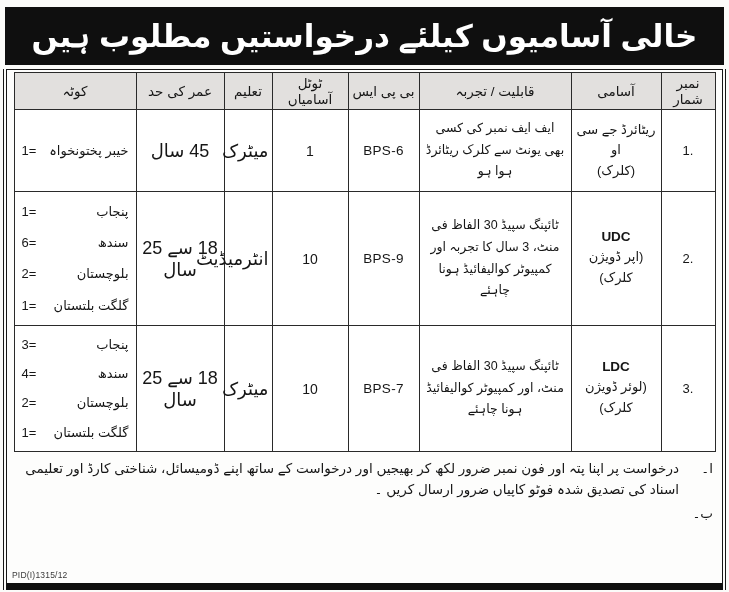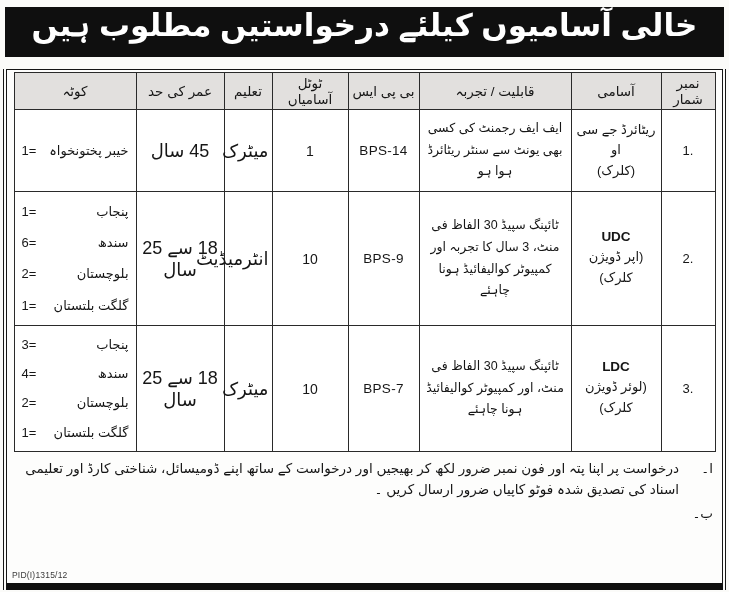--- a/index.html
+++ b/index.html
@@ -7,23 +7,23 @@
     width:729px;height:592px;
     background:#fbfbf9;
     font-family:"Liberation Sans","DejaVu Sans",sans-serif;
     color:#161616;
     overflow:hidden;
   }
   .page{position:relative;width:729px;height:592px;}
 
   
   .banner{
-    position:absolute;top:7px;left:5px;right:5px;height:50px;
+    position:absolute;top:7px;left:5px;right:5px;height:58px;
     background:#0f0f0f;color:#ffffff;
-    display:flex;align-items:flex-start;justify-content:center;
+    display:flex;align-items:center;justify-content:center;
   }
   .banner-title{
     font-size:31px;font-weight:bold;letter-spacing:1px;
     direction:rtl;white-space:nowrap;
   }
 
   
   .frame{
     position:absolute;top:69px;left:3px;right:3px;bottom:2px;
     border-left:1.5px solid #161616;border-right:1.5px solid #161616;
@@ -130,23 +130,23 @@
           <th>کوٹہ</th>
         </tr>
 
         <tr class="row-1">
           <td><span class="serial">.1</span></td>
           <td class="pos-cell">
             <div class="pos-sub">ریٹائرڈ جے سی او</div>
             <div class="pos-sub">(کلرک)</div>
           </td>
           <td>
-                <div class="qual">ایف ایف رجمنٹ کی کسی بھی یونٹ سے سنٹر ریٹائرڈ ہوا ہو</div>
+                <div class="qual">ایف ایف نمبر کی کسی بھی یونٹ سے کلرک ریٹائرڈ ہوا ہو</div>
               </td>
-          <td><span class="bps">BPS-14</span></td>
+          <td><span class="bps">BPS-6</span></td>
           <td><span class="total">1</span></td>
           <td><span class="edu">میٹرک</span></td>
           <td><span class="age">45 سال</span></td>
           <td class="quota-cell">
             <div class="quota-list">
               <div class="quota-line">
                 <span class="quota-region">خیبر پختونخواہ</span>
                 <span class="quota-value">=1</span>
               </div>
             </div>

